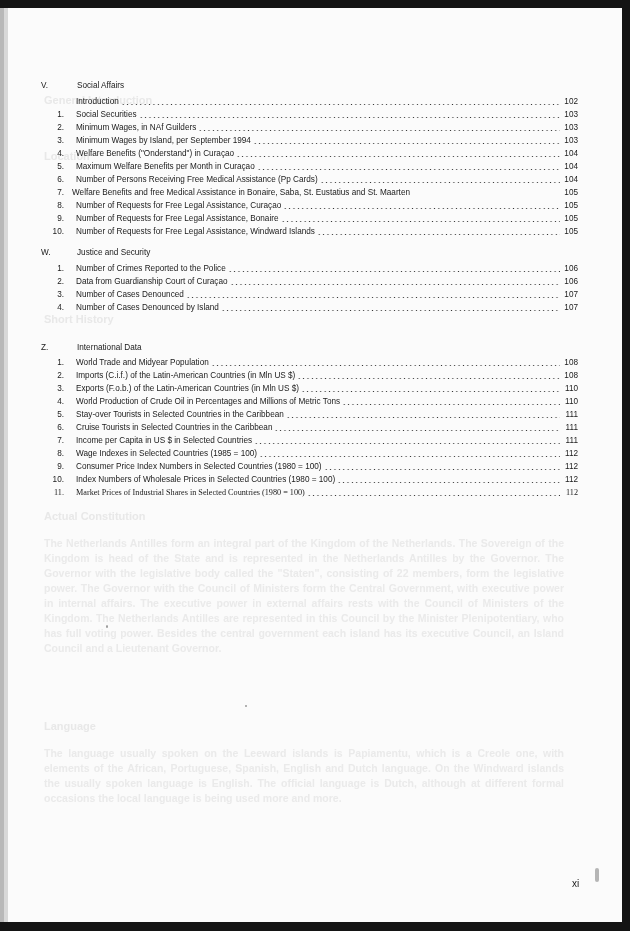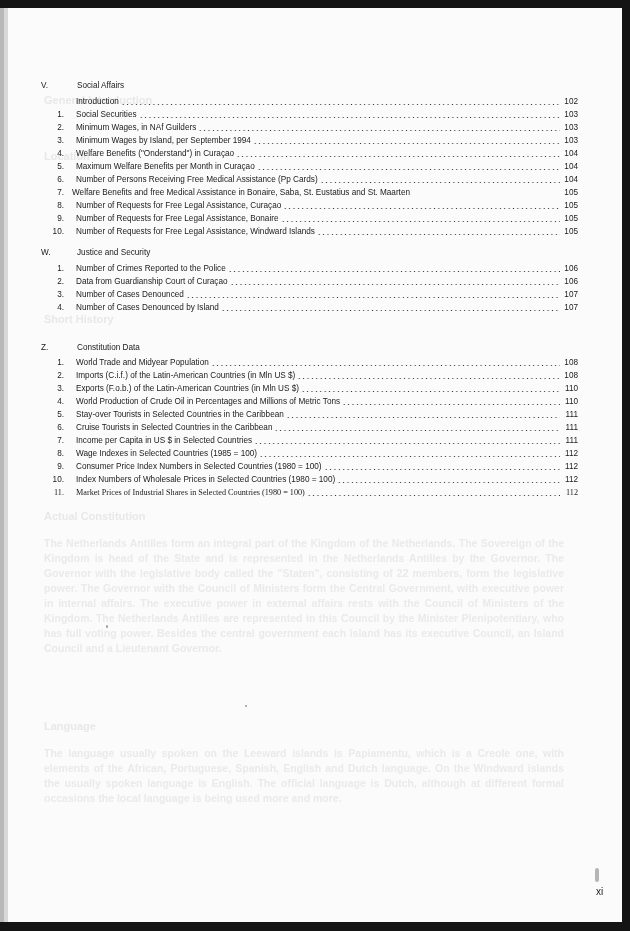--- a/index.html
+++ b/index.html
@@ -30,21 +30,21 @@
   .num { width: 24px; text-align: right; flex: none; padding-right: 0; }
   .num.letter { text-align: left; padding-left: 1px; }
   .title { margin-left: 12px; flex: none; }
   .dots {
     flex: 1 1 auto; overflow: hidden; margin: 0 2px; height: 10px;
     background-image: radial-gradient(circle, #333 0.7px, transparent 0.9px);
     background-size: 4.4px 3px; background-repeat: repeat-x; background-position: left bottom;
   }
   .pg { flex: none; width: 16px; text-align: right; margin-top: 22px; }
   .row.heading .title { margin-left: 12px; }
-  .pagenum { position: absolute; left: 588px; top: 870px; font-size: 10px; color: #222; margin-top: 8px; }
+  .pagenum { position: absolute; left: 564px; top: 870px; font-size: 10px; color: #222; }
   .speck { position: absolute; background: #9a9a9a; border-radius: 50%; }
 </style>
 </head>
 <body>
 
 <div class="page">
 
   <div class="ghost-head" style="top:86px;">General Introduction</div>
   <div class="ghost-head" style="top:142px;text-align:center;">Location</div>
   <div class="ghost-head" style="top:305px;">Short History</div>
@@ -150,21 +150,21 @@
       </div>
     <div class="row" style="top:291px;">
         <span class="num">4.</span>
         <span class="title">Number of Cases Denounced by Island</span>
         <span class="dots"></span>
         <span class="pg">107</span>
       </div>
 
     <div class="row heading" style="top:331px;">
       <span class="num letter">Z.</span>
-      <span class="title">Constitution Data</span>
+      <span class="title">International Data</span>
     </div>
     <div class="row" style="top:346px;">
         <span class="num">1.</span>
         <span class="title">World Trade and Midyear Population</span>
         <span class="dots"></span>
         <span class="pg">108</span>
       </div>
     <div class="row" style="top:359px;">
         <span class="num">2.</span>
         <span class="title">Imports (C.i.f.) of the Latin-American Countries (in Mln US $)</span>

